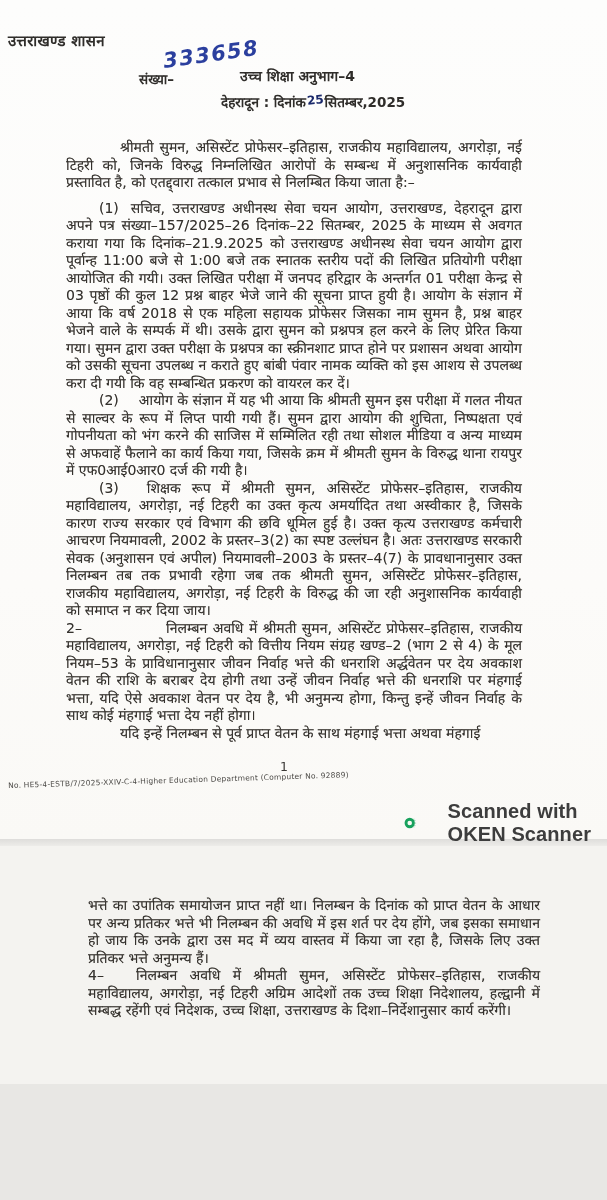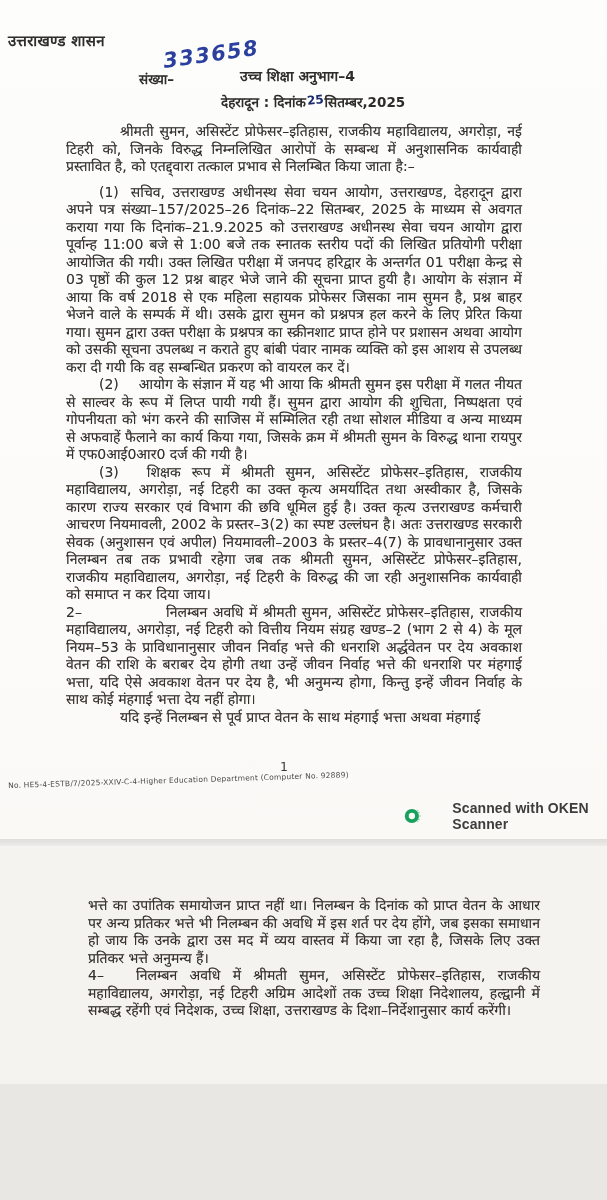--- a/index.html
+++ b/index.html
@@ -21,41 +21,41 @@
   .h-dept{left:240px;top:66px;font-size:14px;font-weight:700;}
   .h-number{left:139px;top:70px;font-size:13.5px;font-weight:600;}
   .h-number-hw{left:165px;top:49px;font-size:21px;font-style:italic;color:#2b3f9e;transform:rotate(-8deg);transform-origin:left bottom;letter-spacing:1.5px;font-weight:600;}
   .h-ref{left:216px;top:74px;font-size:15px;font-weight:700;color:#201f1d;letter-spacing:.2px;}
   .h-date{left:221px;top:93px;font-size:13.5px;font-weight:600;}
   .hw-date{display:inline-block;position:relative;top:-3px;color:#1b2a6b;font-size:12px;font-weight:700;margin:0 1px;transform:rotate(-6deg);}
   .h-order{left:4px;top:121px;width:600px;text-align:center;font-size:14.5px;font-weight:700;}
 
   
   .body{position:absolute;font-size:14px;line-height:17.5px;color:#34312d;text-shadow:0 0 .4px rgba(40,35,30,.35);}
-  .body1{left:66px;top:123px;width:456px;}
+  .body1{left:66px;top:139px;width:456px;}
   .body2{left:88px;top:897px;width:452px;}
   .para{margin:0;text-align:justify;}
   .para.ind-lg{text-indent:54px;}
   .para.ind-num{text-indent:33px;}
   .para.mb8{margin-bottom:8px;}
   .para.mt27{}
   .lbl{display:inline-block;text-indent:0;}
   .lbl.pad1{padding-right:12px;}
   .lbl.pad2{padding-right:20px;}
   .lbl.pad3{padding-right:28px;}
   .lbl.w100{width:100px;}
   .lbl.w48{width:48px;}
 
   
   .pagenum{left:280px;top:759px;font-size:12.5px;color:#3a3835;}
   .footref{left:8px;top:781px;font-size:7.5px;color:#4c4a47;transform:rotate(-1.8deg);transform-origin:left top;letter-spacing:.2px;white-space:nowrap;}
 
   
   .oken{position:absolute;left:404px;top:800px;display:flex;align-items:center;gap:9px;}
-  .oken-tx{font-family:"Liberation Sans","DejaVu Sans",sans-serif;font-size:14px;font-weight:700;color:#3d3d3d;letter-spacing:.1px;margin-left:22px;}
+  .oken-tx{font-family:"Liberation Sans","DejaVu Sans",sans-serif;font-size:20px;font-weight:700;color:#3d3d3d;letter-spacing:.1px;margin-left:22px;}
 
   
   .sig{position:absolute;color:#34312d;}
   .sig-byorder{left:366px;top:1100px;font-size:16px;font-weight:600;}
   .sig-en{font-family:"Liberation Sans","DejaVu Sans",sans-serif;font-size:20px;color:#2e2c2a;}
   .sig-d1{left:388px;top:1126px;}
   .sig-d2{left:388px;top:1202px;margin-top:24px;}
   .sig-d3{left:388px;top:1158px;}
   .sig-d4{left:392px;top:1172px;}
   .sig-name{left:366px;top:1159px;font-size:14px;font-weight:600;z-index:5;}

